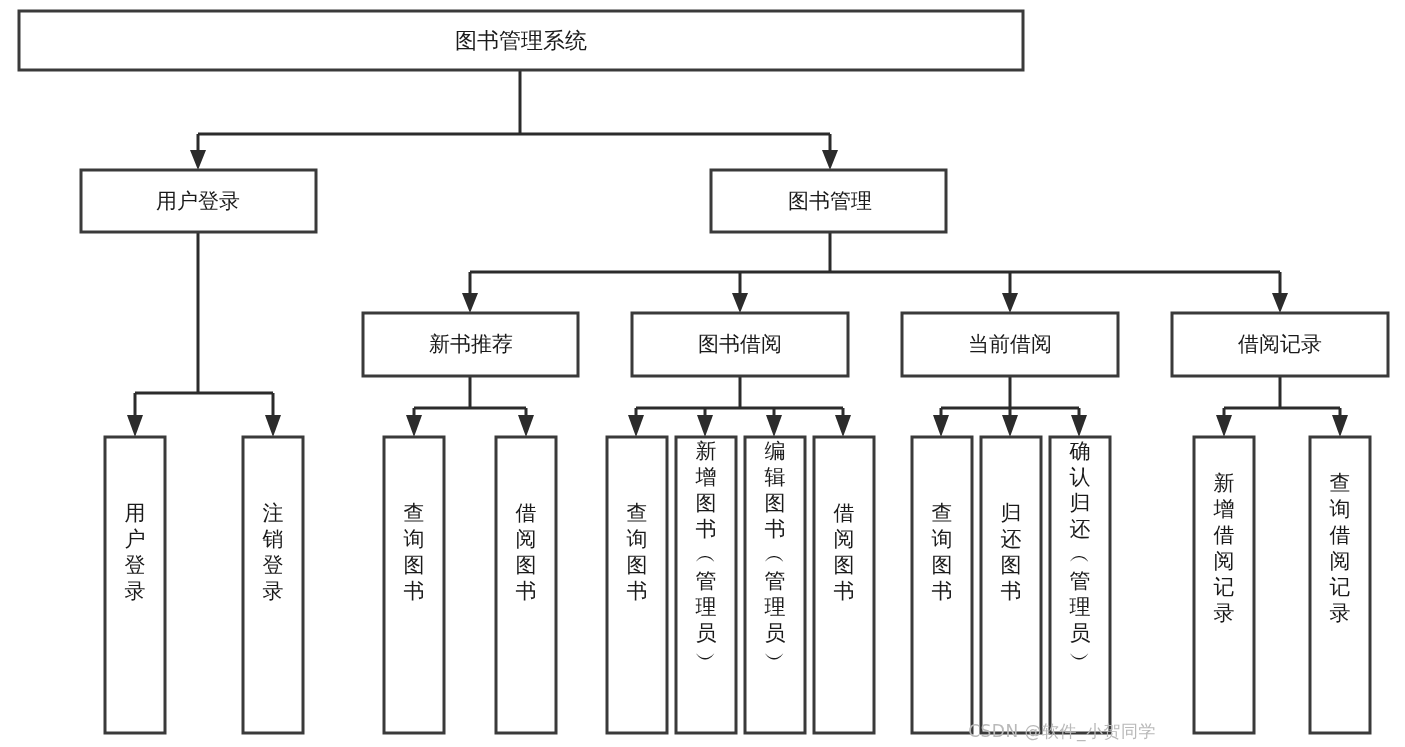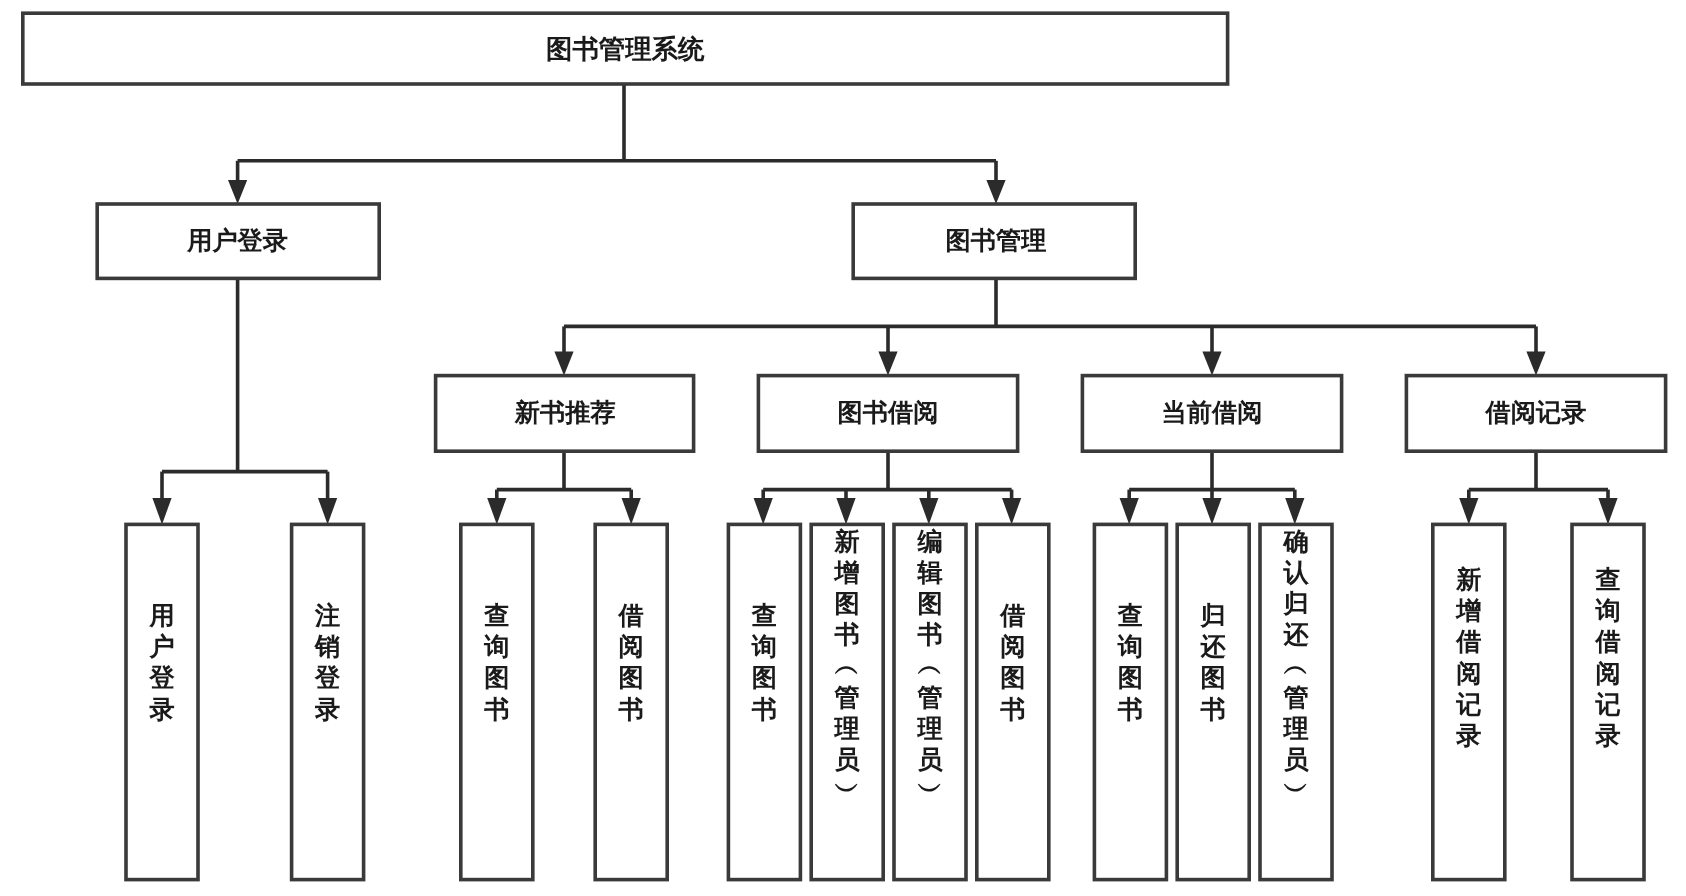--- a/index.html
+++ b/index.html
@@ -12,21 +12,20 @@
     width: 1405px;
     height: 747px;
     font-family: "DejaVu Sans", "Liberation Sans", sans-serif;
     overflow: hidden;
     position: relative;
   }
   #diagram-root {
     position: relative;
     width: 1164px;
     height: 747px;
-    font-weight: bold;
   }
   svg#flowchart {
     display: block;
     width: 1405px;
     height: 747px;
   }
   .node-box {
     fill: #ffffff;
     stroke: #3a3a3a;
     stroke-width: 3;
@@ -225,13 +224,14 @@
       <rect class="node-box" x="1194" y="437" width="60" height="296"></rect>
       <text class="leaf-label" x="1224" y="490"><tspan x="1224" dy="0">新</tspan><tspan x="1224" dy="26">增</tspan><tspan x="1224" dy="26">借</tspan><tspan x="1224" dy="26">阅</tspan><tspan x="1224" dy="26">记</tspan><tspan x="1224" dy="26">录</tspan></text>
     </g>
     <g>
       <rect class="node-box" x="1310" y="437" width="60" height="296"></rect>
       <text class="leaf-label" x="1340" y="490"><tspan x="1340" dy="0">查</tspan><tspan x="1340" dy="26">询</tspan><tspan x="1340" dy="26">借</tspan><tspan x="1340" dy="26">阅</tspan><tspan x="1340" dy="26">记</tspan><tspan x="1340" dy="26">录</tspan></text>
     </g>
 
   </svg>
 
+  <div class="watermark">CSDN @软件_小贺同学</div>
 </div>
 
 </body></html>

